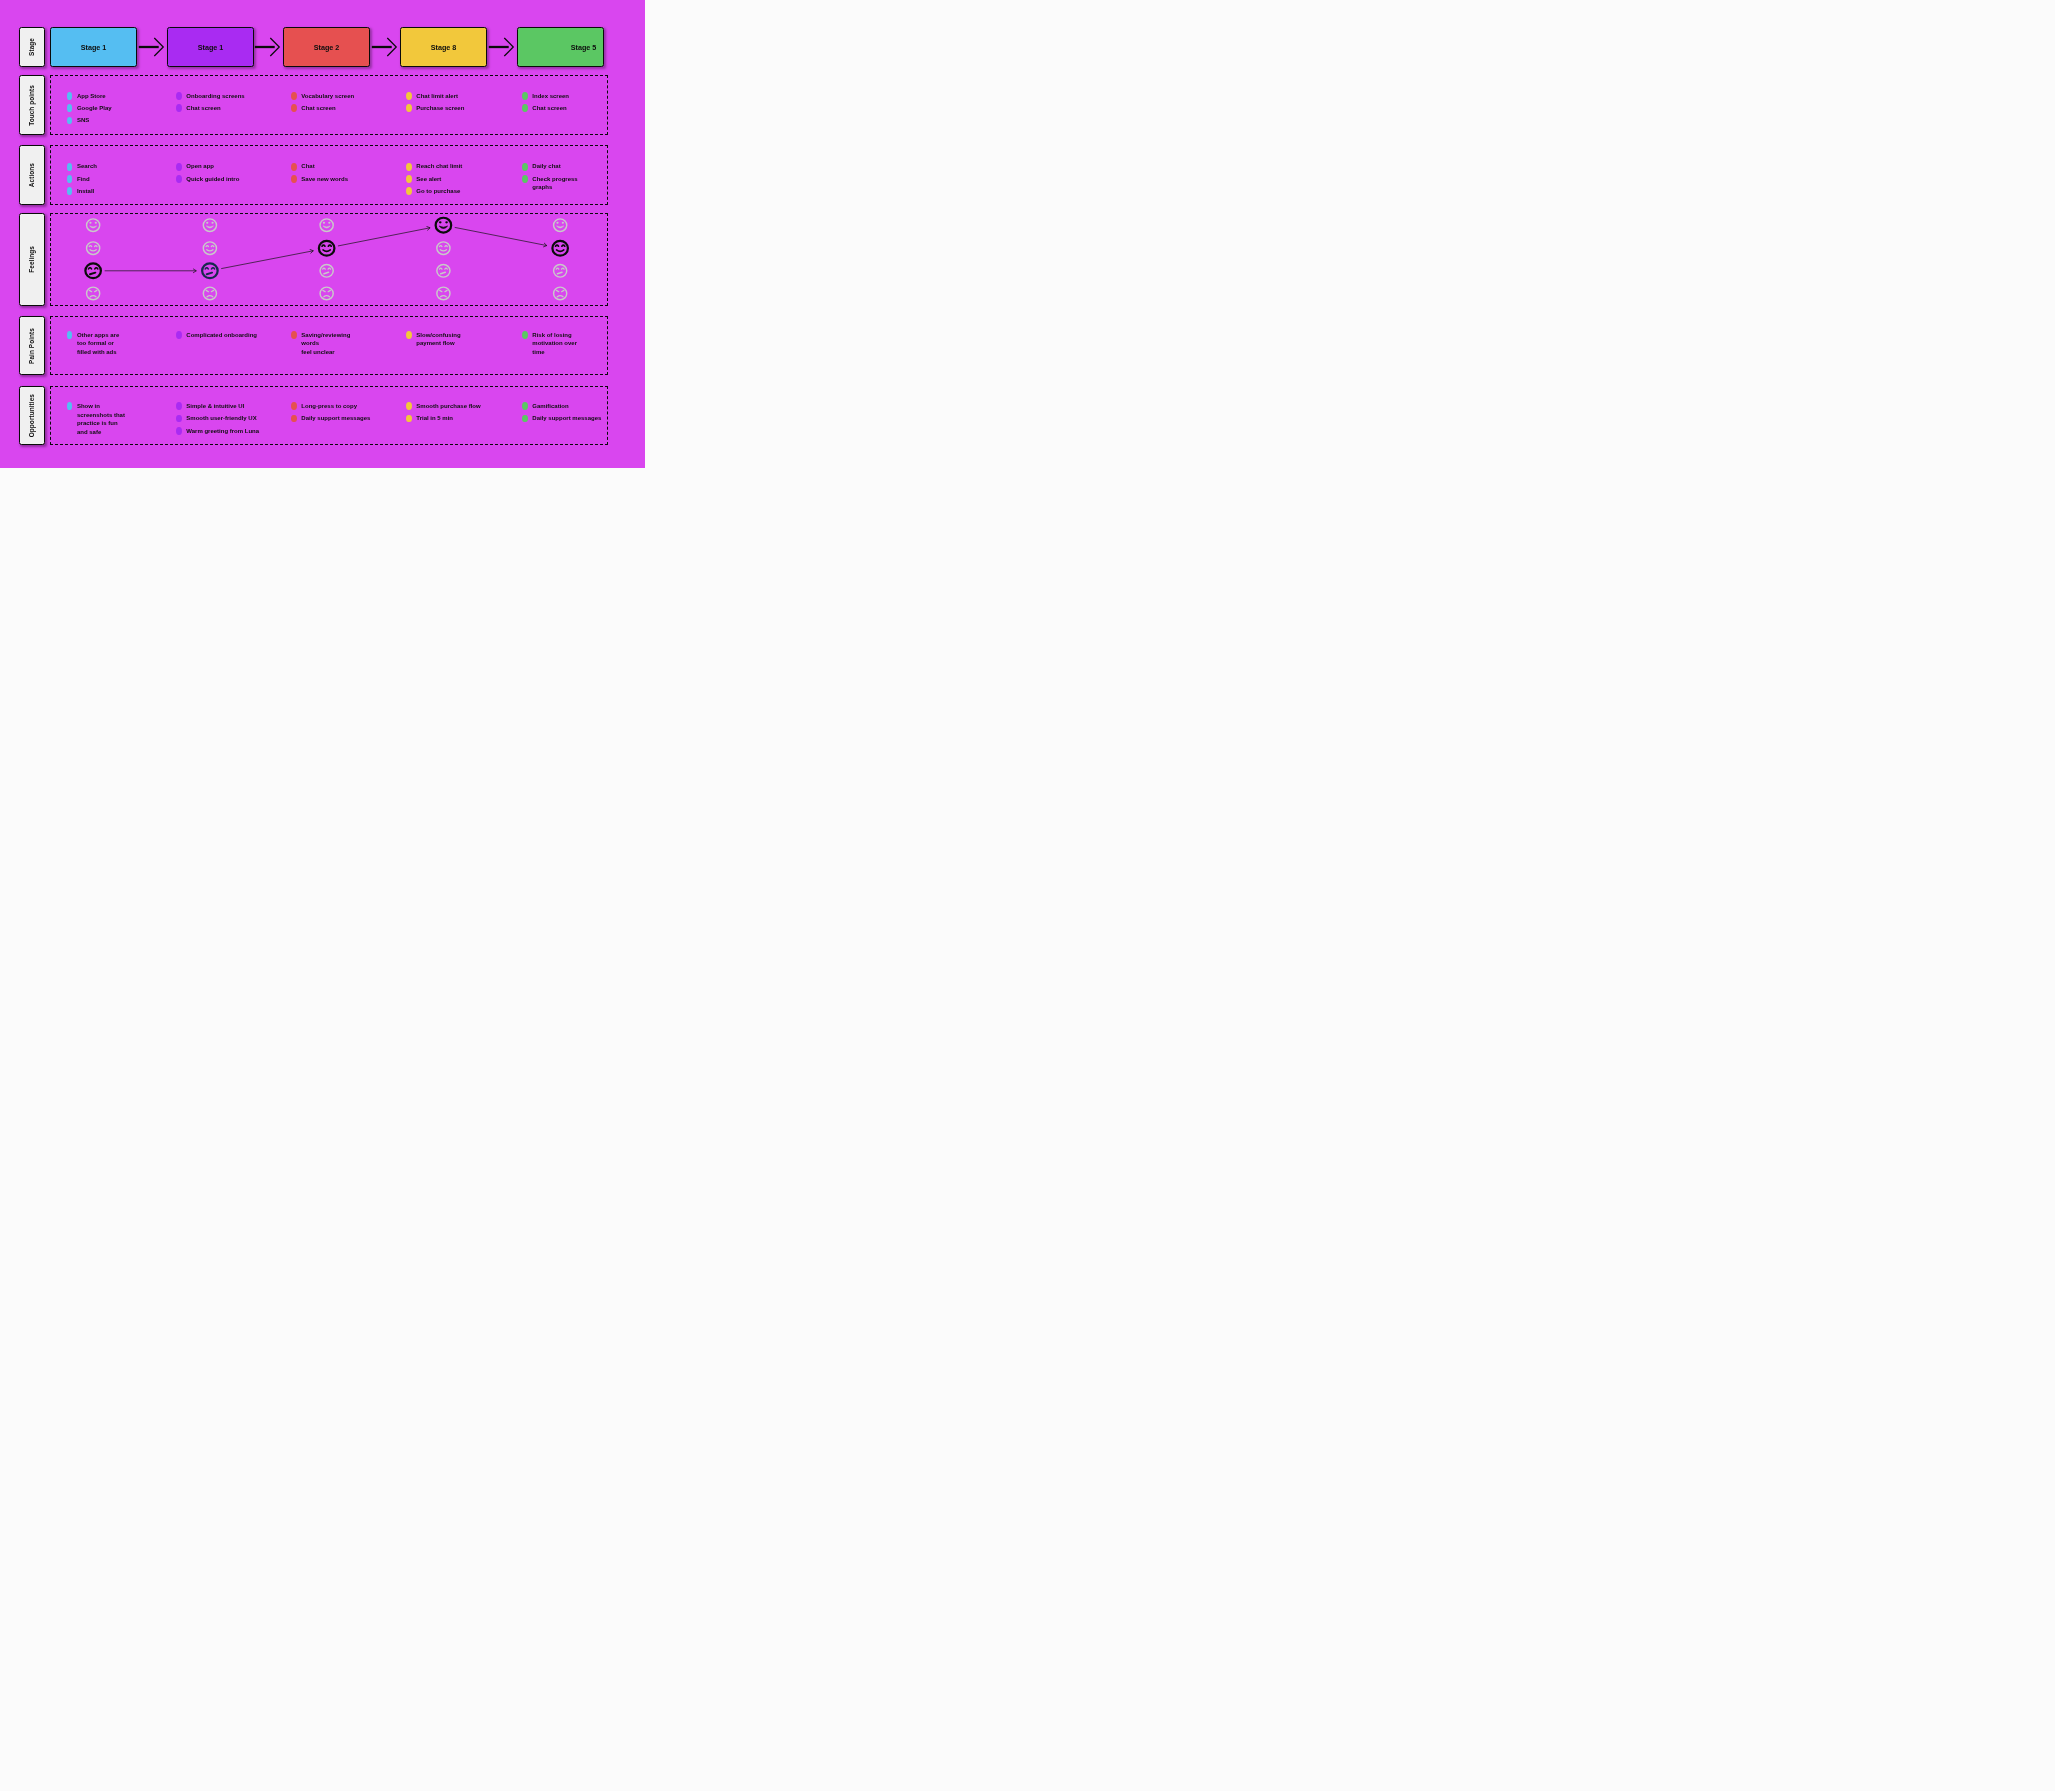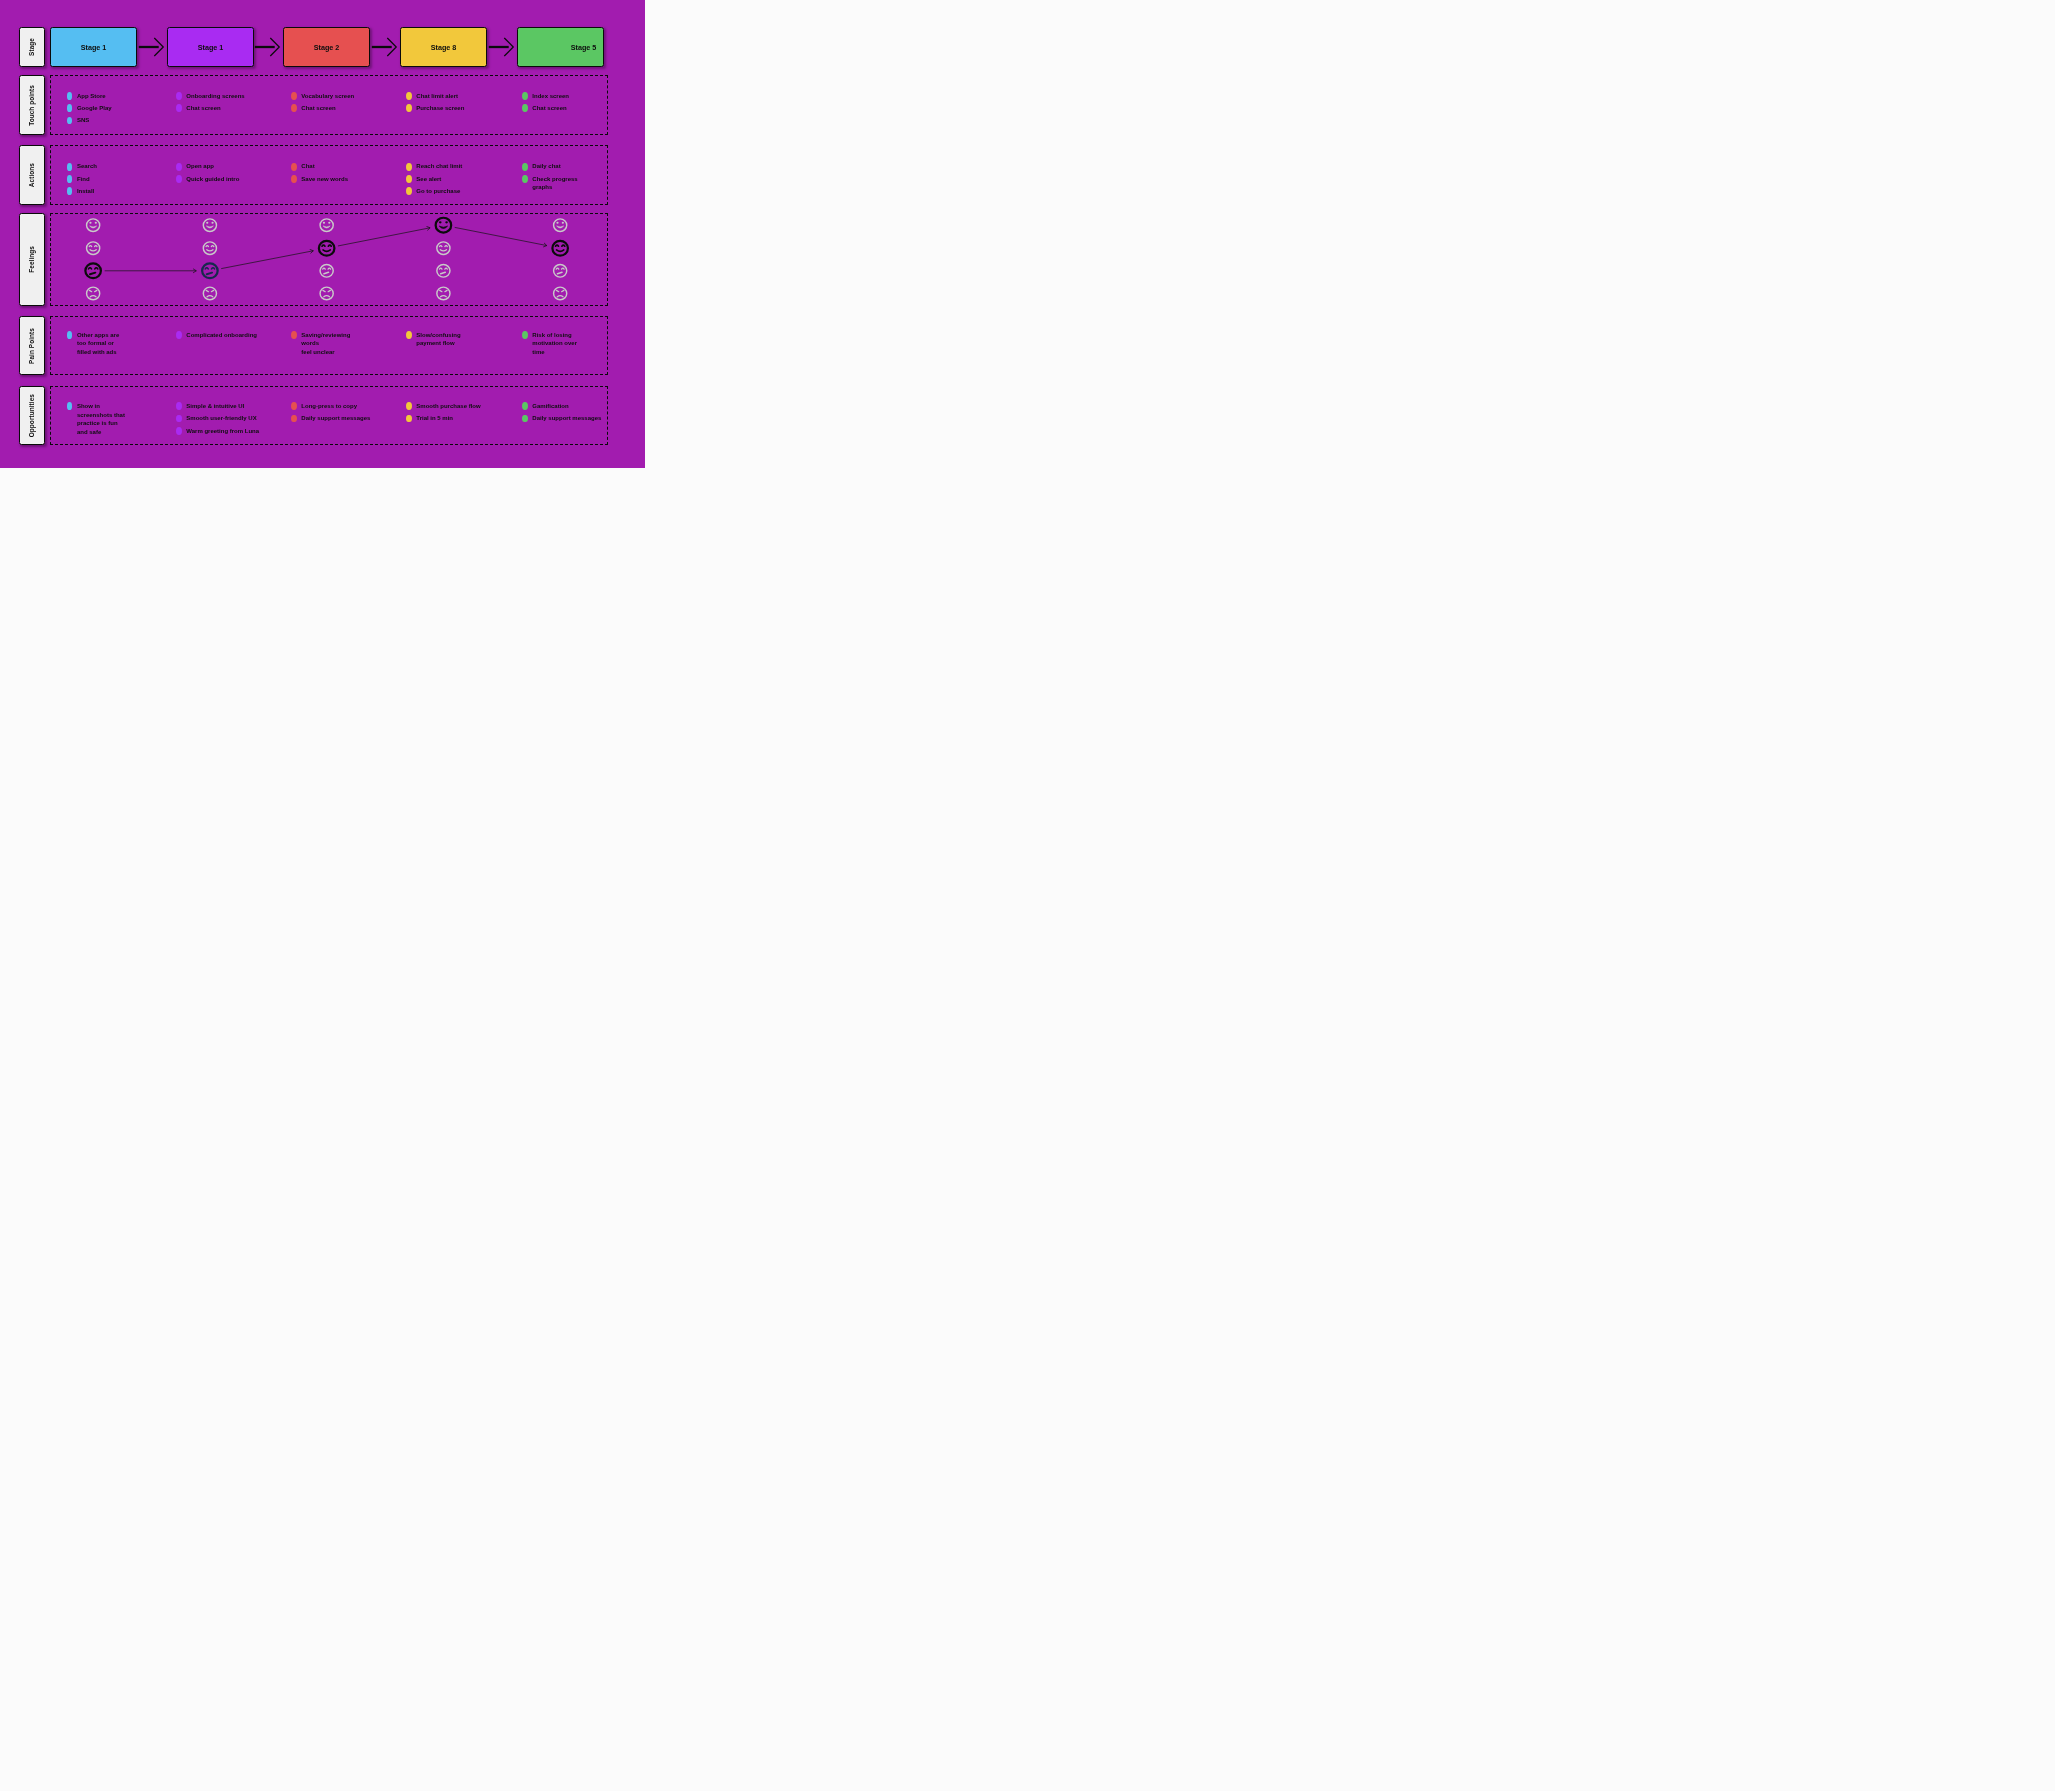--- a/index.html
+++ b/index.html
@@ -1,18 +1,18 @@
 <!DOCTYPE html>
 <html style="font-size:6.6px"><head>
 <meta charset="utf-8">
 <style>
   html,body { margin:0; padding:0; background:#FBFBFB; }
   * { box-sizing:border-box; font-family:"Liberation Sans","DejaVu Sans",sans-serif; font-weight:700; }
   .page {
-    position:relative; width:645px; height:468px; background:#a21caf; overflow:hidden;
+    position:relative; width:645px; height:468px; background:#d946ef; overflow:hidden;
     color:#0E0E0E;
   }
   
   .row-label-box {
     position:absolute; left:19px; width:25.5px;
     background:#F0F0F0; border:1.2px solid #0A0A0A; border-radius:2.5px;
     box-shadow:1.2px 1.6px 2.5px rgba(0,0,0,0.33);
     display:flex; align-items:center; justify-content:center;
   }
   .row-label {

